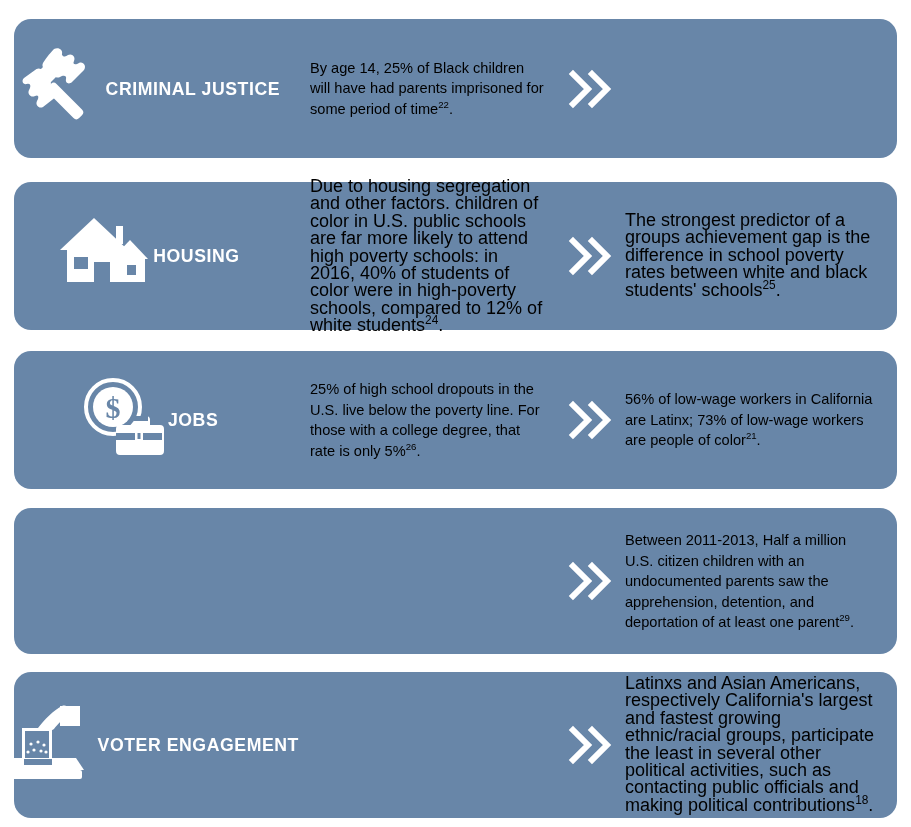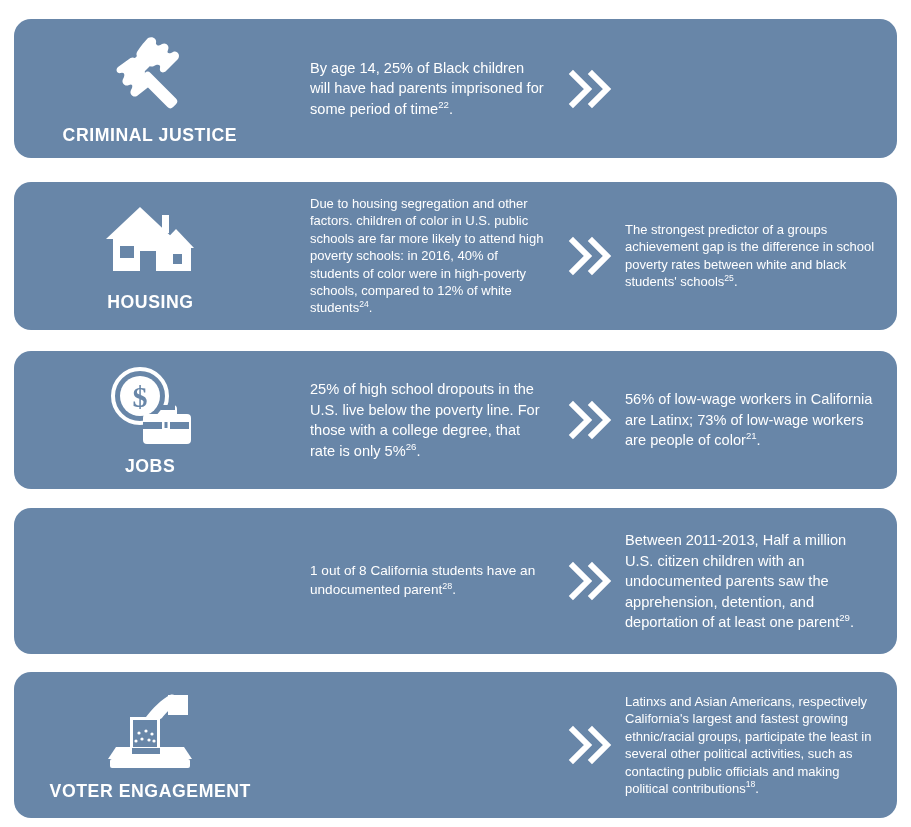--- a/index.html
+++ b/index.html
@@ -24,21 +24,21 @@
     width:100%;height:100%;
   }
 
   
   .cat{
     position:absolute;
     left:0px;
     width:272px;
     top:0;bottom:0;
     display:flex;
-    flex-direction:column;
+    flex-direction:row;
     align-items:center;
     justify-content:center;
   }
   .icon-wrap{
     display:flex;align-items:center;justify-content:center;
     height:86px;
     margin-bottom:6px;
   }
   .cat-label{
     color:#ffffff;
@@ -47,29 +47,29 @@
     letter-spacing:.6px;
     text-transform:uppercase;
     transform:scaleX(.93);
     white-space:nowrap;
     text-align:center;
   }
 
   
   .col{
     position:absolute;
-    color:#ffffff;
+    color:#000000;
     box-sizing:border-box;
   }
   .col p{margin:0;}
   .colA{left:296px;width:235px;}
   .colB{left:611px;width:250px;}
 
   .t15{font-size:14.6px;line-height:20.5px;}
-  .t13{font-size:13px;line-height:17.4px;}
+  .t13{font-size:18px;line-height:17.4px;}
   .t14{font-size:13.6px;line-height:18.6px;}
 
   sup{font-size:.66em;vertical-align:super;line-height:0;}
 
   
   .chev{
     position:absolute;
     left:549px;
     width:56px;
     display:flex;align-items:center;justify-content:center;
@@ -195,23 +195,20 @@
 
       <div class="col colB vcenter t15">
         <p><span>56% of low-wage workers in California are Latinx; 73% of low-wage workers are people of color</span><sup>21</sup><span>.</span></p>
       </div>
     </div>
   </div>
 
   <div class="card" style="top:508px;height:146px;">
     <div class="card-inner">
 
-      <div class="col colA vcenter t14">
-        <p><span>1 out of 8 California students have an undocumented parent</span><sup>28</sup><span>.</span></p>
-      </div>
 
       <div class="chev vcenter" style="height:46px;">
         <svg width="46" height="46" viewBox="0 0 46 46" aria-hidden="true">
           <g fill="none" stroke="#ffffff" stroke-width="6" stroke-linecap="square">
             <polyline points="5,8 20,23 5,38"></polyline>
             <polyline points="24,8 39,23 24,38"></polyline>
           </g>
         </svg>
       </div>
 

